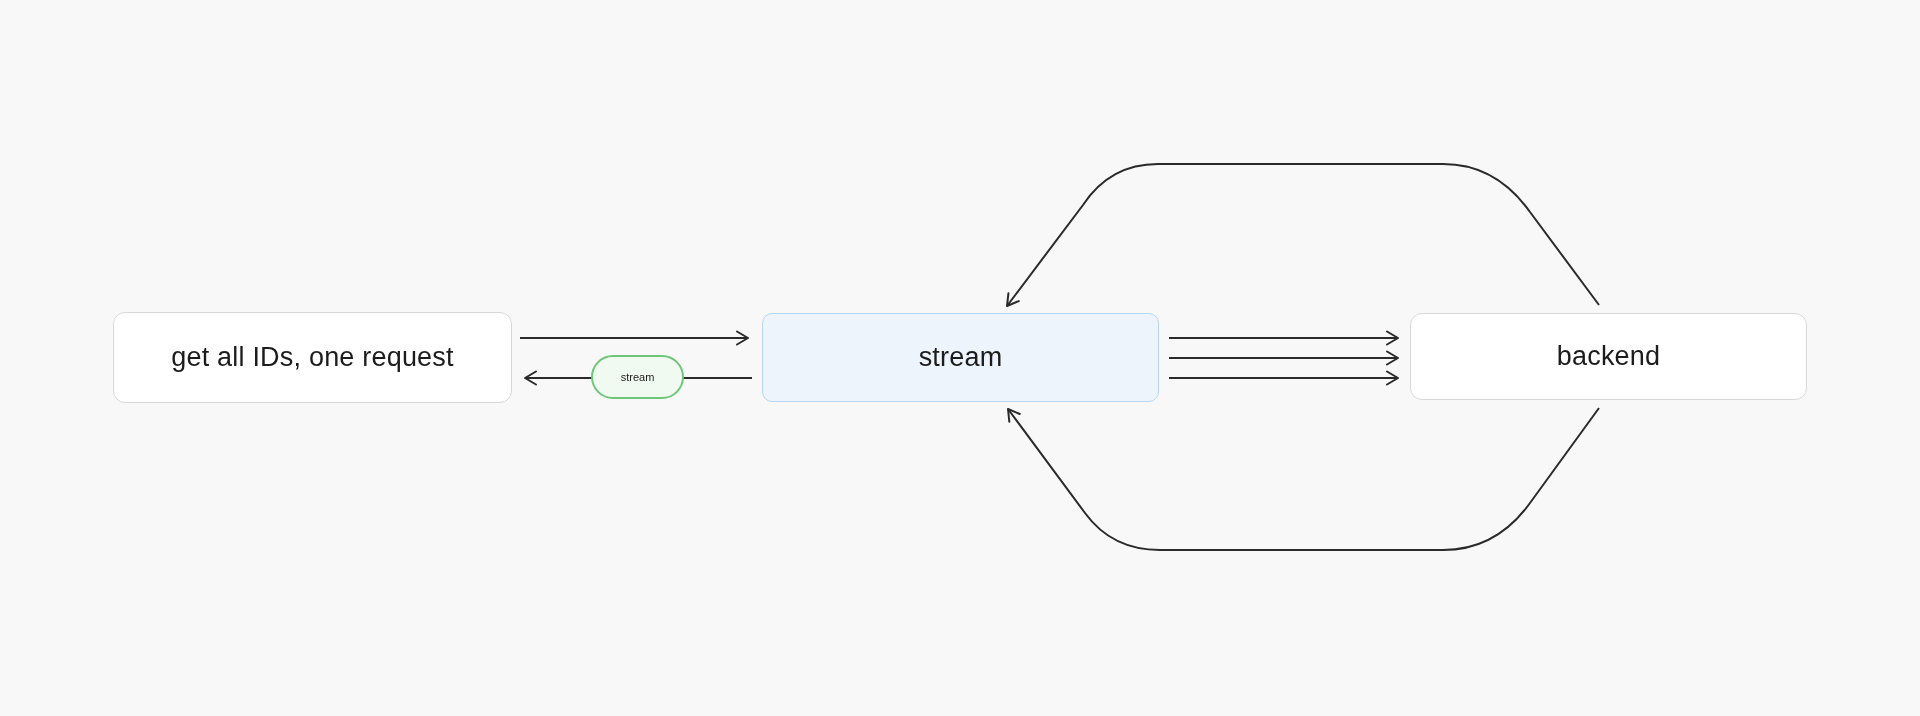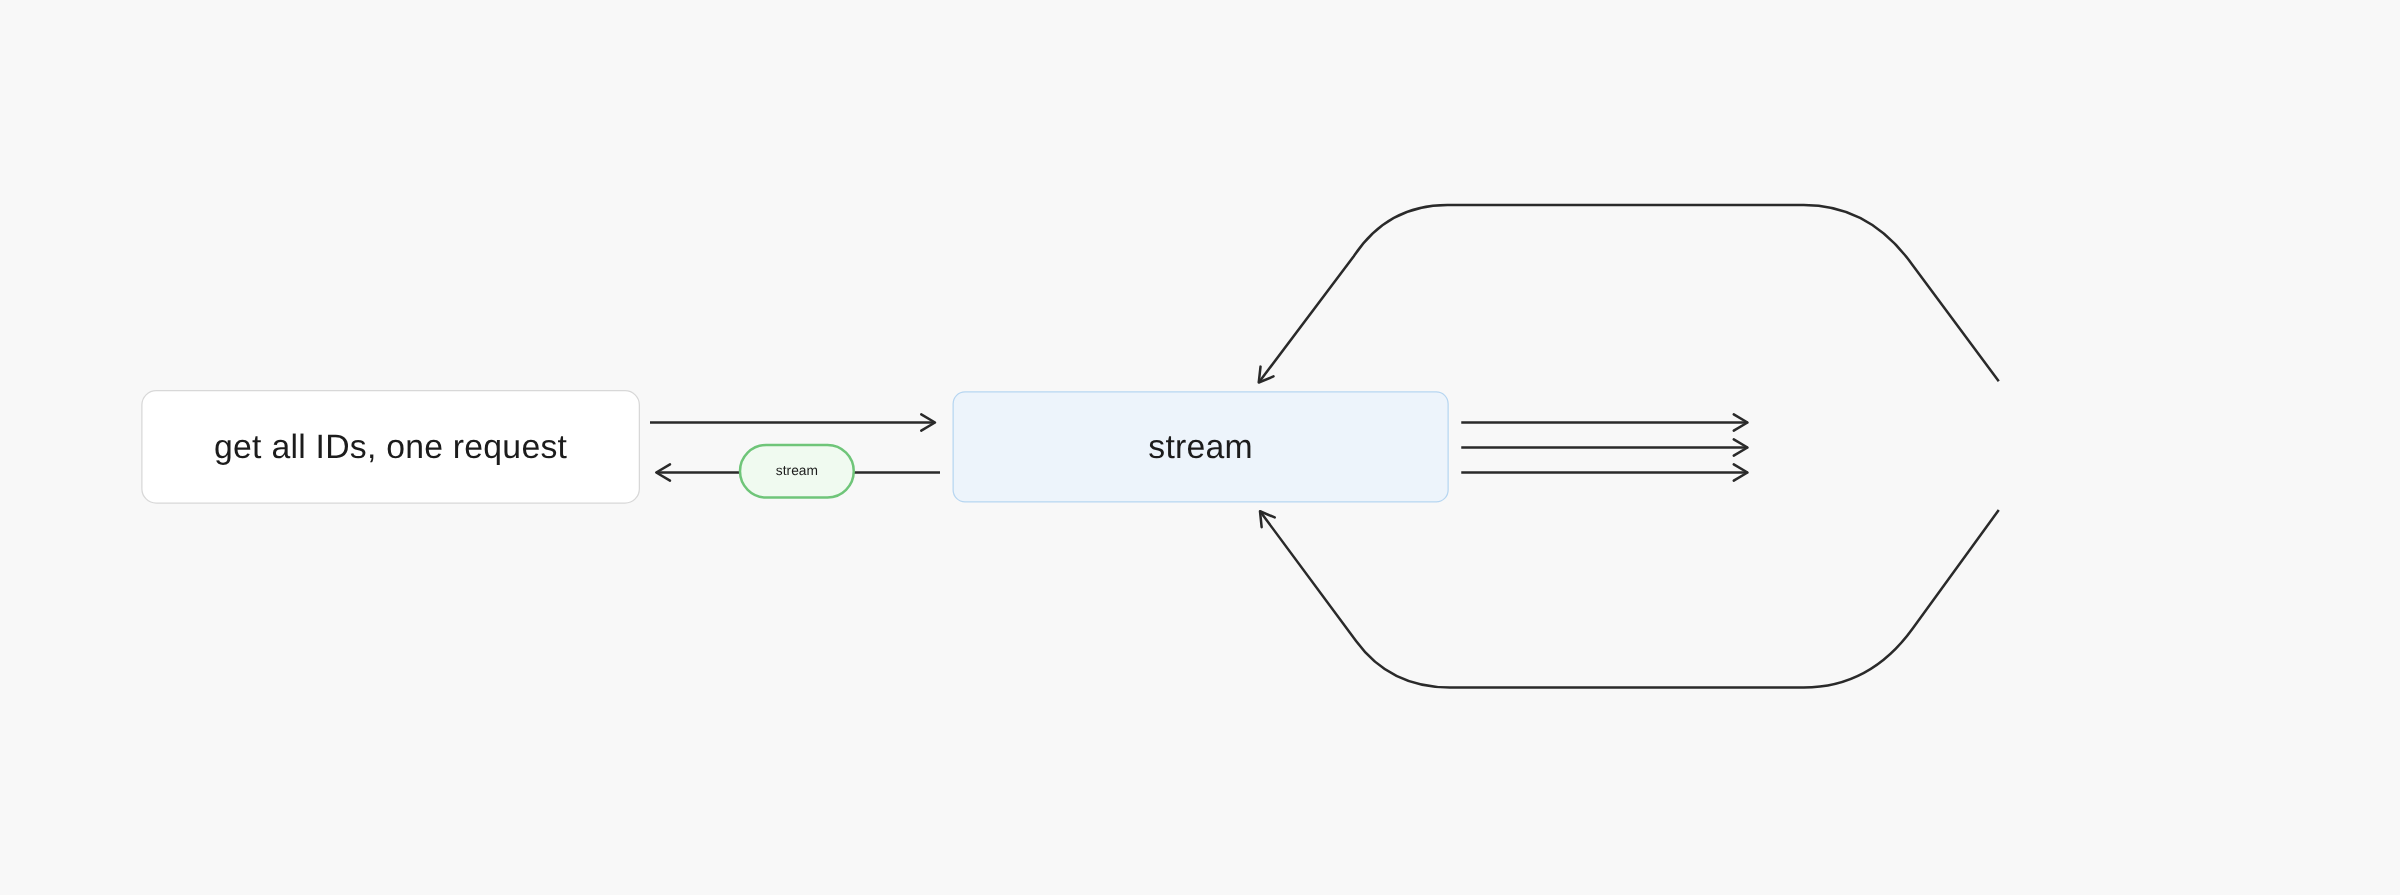--- a/index.html
+++ b/index.html
@@ -97,18 +97,21 @@
   </svg>
 
   <div class="node node-request">
     <span>get all IDs, one request</span>
   </div>
 
   <div class="node node-lambda">
     <span>stream</span>
   </div>
 
+  <div class="node node-backend">
+    <span>backend</span>
+  </div>
 
   <div class="stream-pill">
     <span>stream</span>
   </div>
 
 </div>
 
 </body></html>

